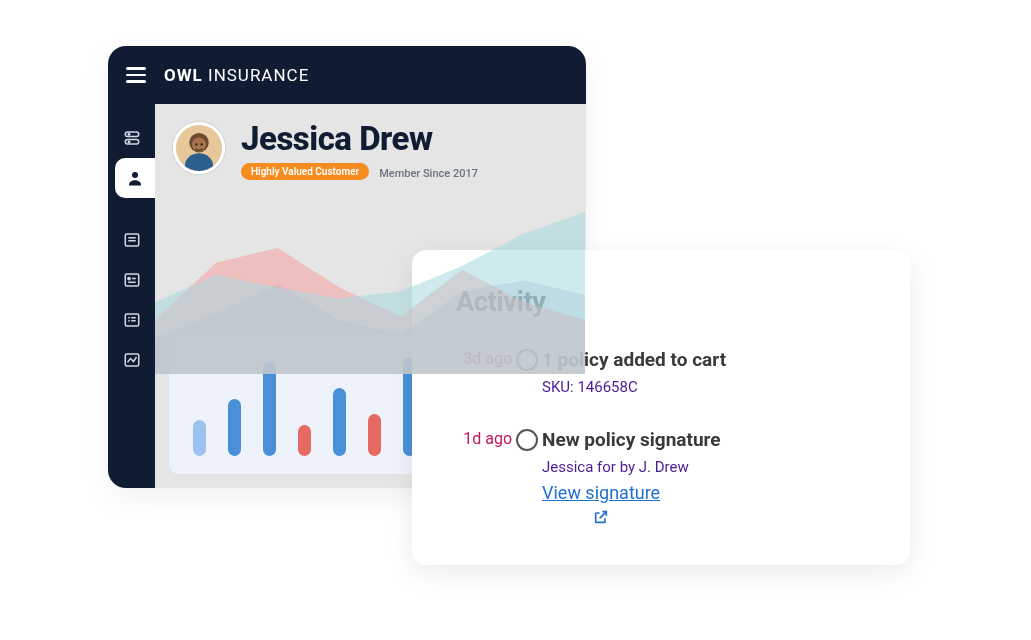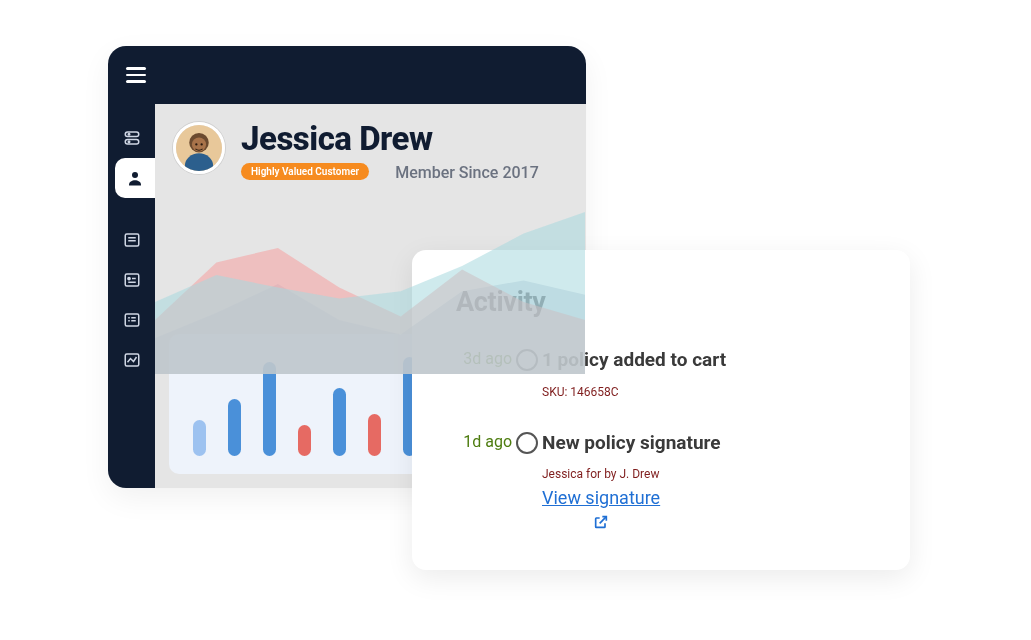--- a/index.html
+++ b/index.html
@@ -97,37 +97,36 @@
   .profile-info { flex: 1; }
   .profile-name {
     font-size: 33px;
     font-weight: 800;
     color: #101c31;
     line-height: 1.05;
     letter-spacing: -0.5px;
   }
   .meta-row {
     display: flex;
-    align-items: flex-start;
+    align-items: flex-end;
     gap: 10px;
     margin-top: 6px;
   }
   .badge {
     background: #f68b1f;
     color: #fff;
     font-size: 10px;
     font-weight: 600;
     padding: 3px 10px;
     border-radius: 999px;
   }
   .member-since {
-    font-size: 16px;
+    font-size: 11px;
     color: #6b7280;
     font-weight: 500;
-    margin-left: 16px;
   }
   .area-chart {
     position: absolute;
     left: 0; right: 0;
     top: 90px;
     height: 180px;
     z-index: 1;
   }
   .bar-chart-panel {
     position: absolute;
@@ -169,45 +168,45 @@
   .activity-item {
     display: flex;
     align-items: flex-start;
     gap: 4px;
     margin-bottom: 30px;
   }
   .activity-item:last-child { margin-bottom: 0; }
   .time-ago {
     width: 56px;
     text-align: right;
-    color: #4d7c0f;
+    color: #be185d;
     font-size: 16px;
     padding-top: 1px;
     flex-shrink: 0;
   }
   .bullet {
     width: 22px;
     height: 22px;
     border-radius: 50%;
     border: 2.5px solid #555;
     flex-shrink: 0;
     margin-top: 1px;
   }
   .activity-body { flex: 1; }
   .activity-heading {
     font-size: 19px;
     font-weight: 700;
     color: #3a3a3a;
     line-height: 1.3;
   }
   .activity-sub {
-    font-size: 12px;
-    color: #7f1d1d;
+    font-size: 15px;
+    color: #4c1d95;
     line-height: 1.5;
-    margin-top: 10px;
+    margin-top: 3px;
   }
   .signature-link {
     display: inline-flex;
     align-items: center;
     gap: 6px;
     color: #1f6fd4;
     font-size: 18px;
     text-decoration: underline;
     margin-top: 4px;
     cursor: pointer;
@@ -217,20 +216,23 @@
 </style>
 </head>
 <body>
 
 <div class="app-window">
   <div class="titlebar">
     <div class="menu-icon">
       <span></span>
         <span></span>
         <span></span>
+    </div>
+    <div class="app-title">
+      <b>OWL</b><span> INSURANCE</span>
     </div>
   </div>
   <div class="app-body">
     <div class="sidebar">
       <div class="side-item">
         <svg viewBox="0 0 24 24" fill="none" stroke="#cfd6e4" stroke-width="2">
           <rect x="3" y="4" width="18" height="6" rx="3"></rect>
             <rect x="3" y="14" width="18" height="6" rx="3"></rect>
           <circle cx="8" cy="7" r="1" fill="#cfd6e4"></circle>
             <circle cx="8" cy="17" r="1" fill="#cfd6e4"></circle>

